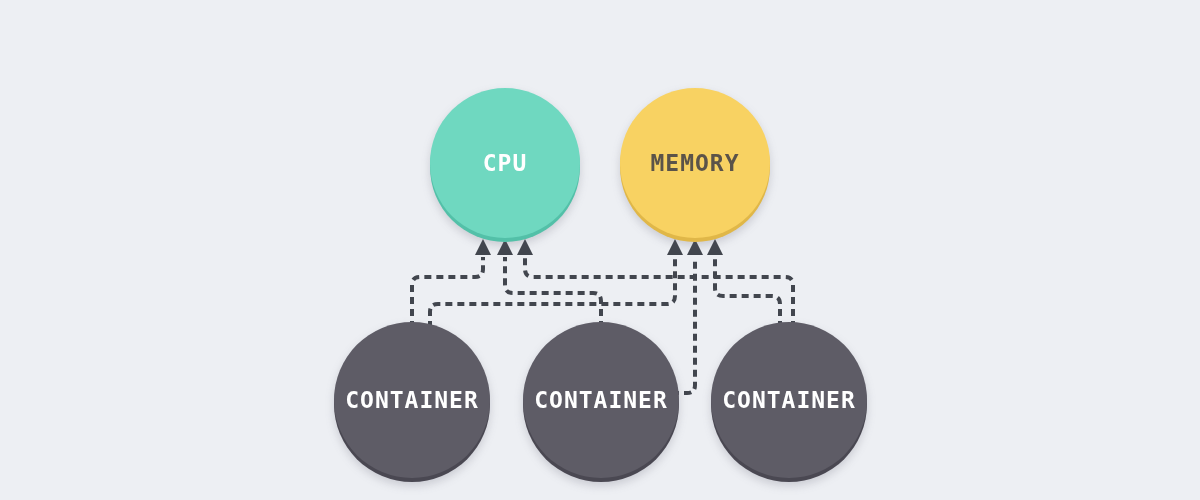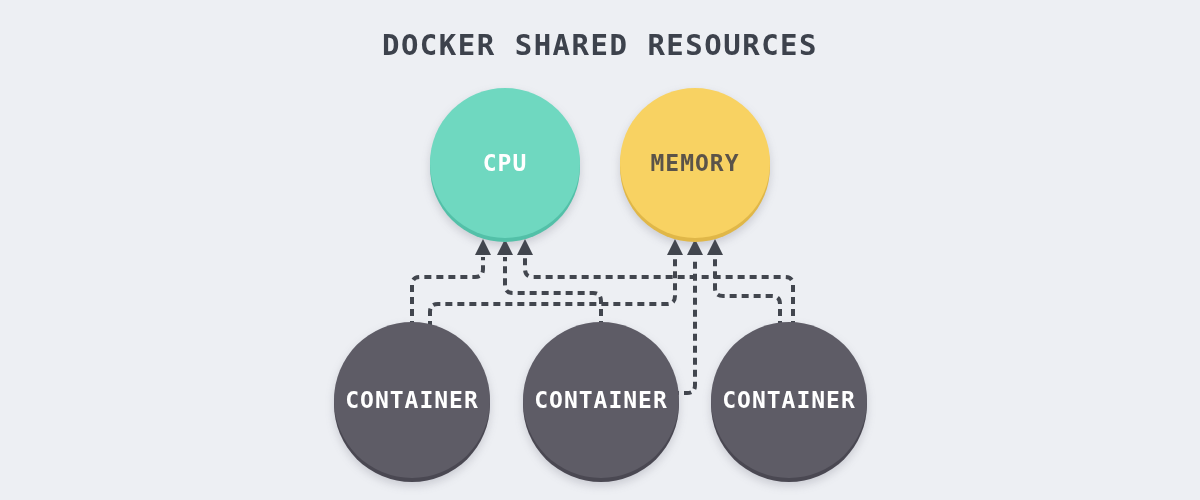--- a/index.html
+++ b/index.html
@@ -47,21 +47,20 @@
   .edge-path {
     fill: none;
     stroke-linecap: butt;
     stroke-linejoin: round;
   }
 </style>
 </head>
 <body>
 
 <div class="stage">
-  <h1 class="diagram-title">DOCKER SHARED RESOURCES</h1>
   <svg class="diagram" id="diagram-svg" viewBox="0 0 1200 500" xmlns="http://www.w3.org/2000/svg">
       <g>
         <path d="M 412 328 L 412 285 Q 412 277 420 277 L 475 277 Q 483 277 483 269 L 483 257" class="edge-path" stroke="#42464e" stroke-width="4" stroke-dasharray="7 5"></path>
         <polygon points="483,239 475,255 491,255" fill="#42464e"></polygon>
       </g>
       <g>
         <path d="M 430 328 L 430 312 Q 430 304 438 304 L 667 304 Q 675 304 675 296 L 675 257" class="edge-path" stroke="#42464e" stroke-width="4" stroke-dasharray="7 5"></path>
         <polygon points="675,239 667,255 683,255" fill="#42464e"></polygon>
       </g>
       <g>

